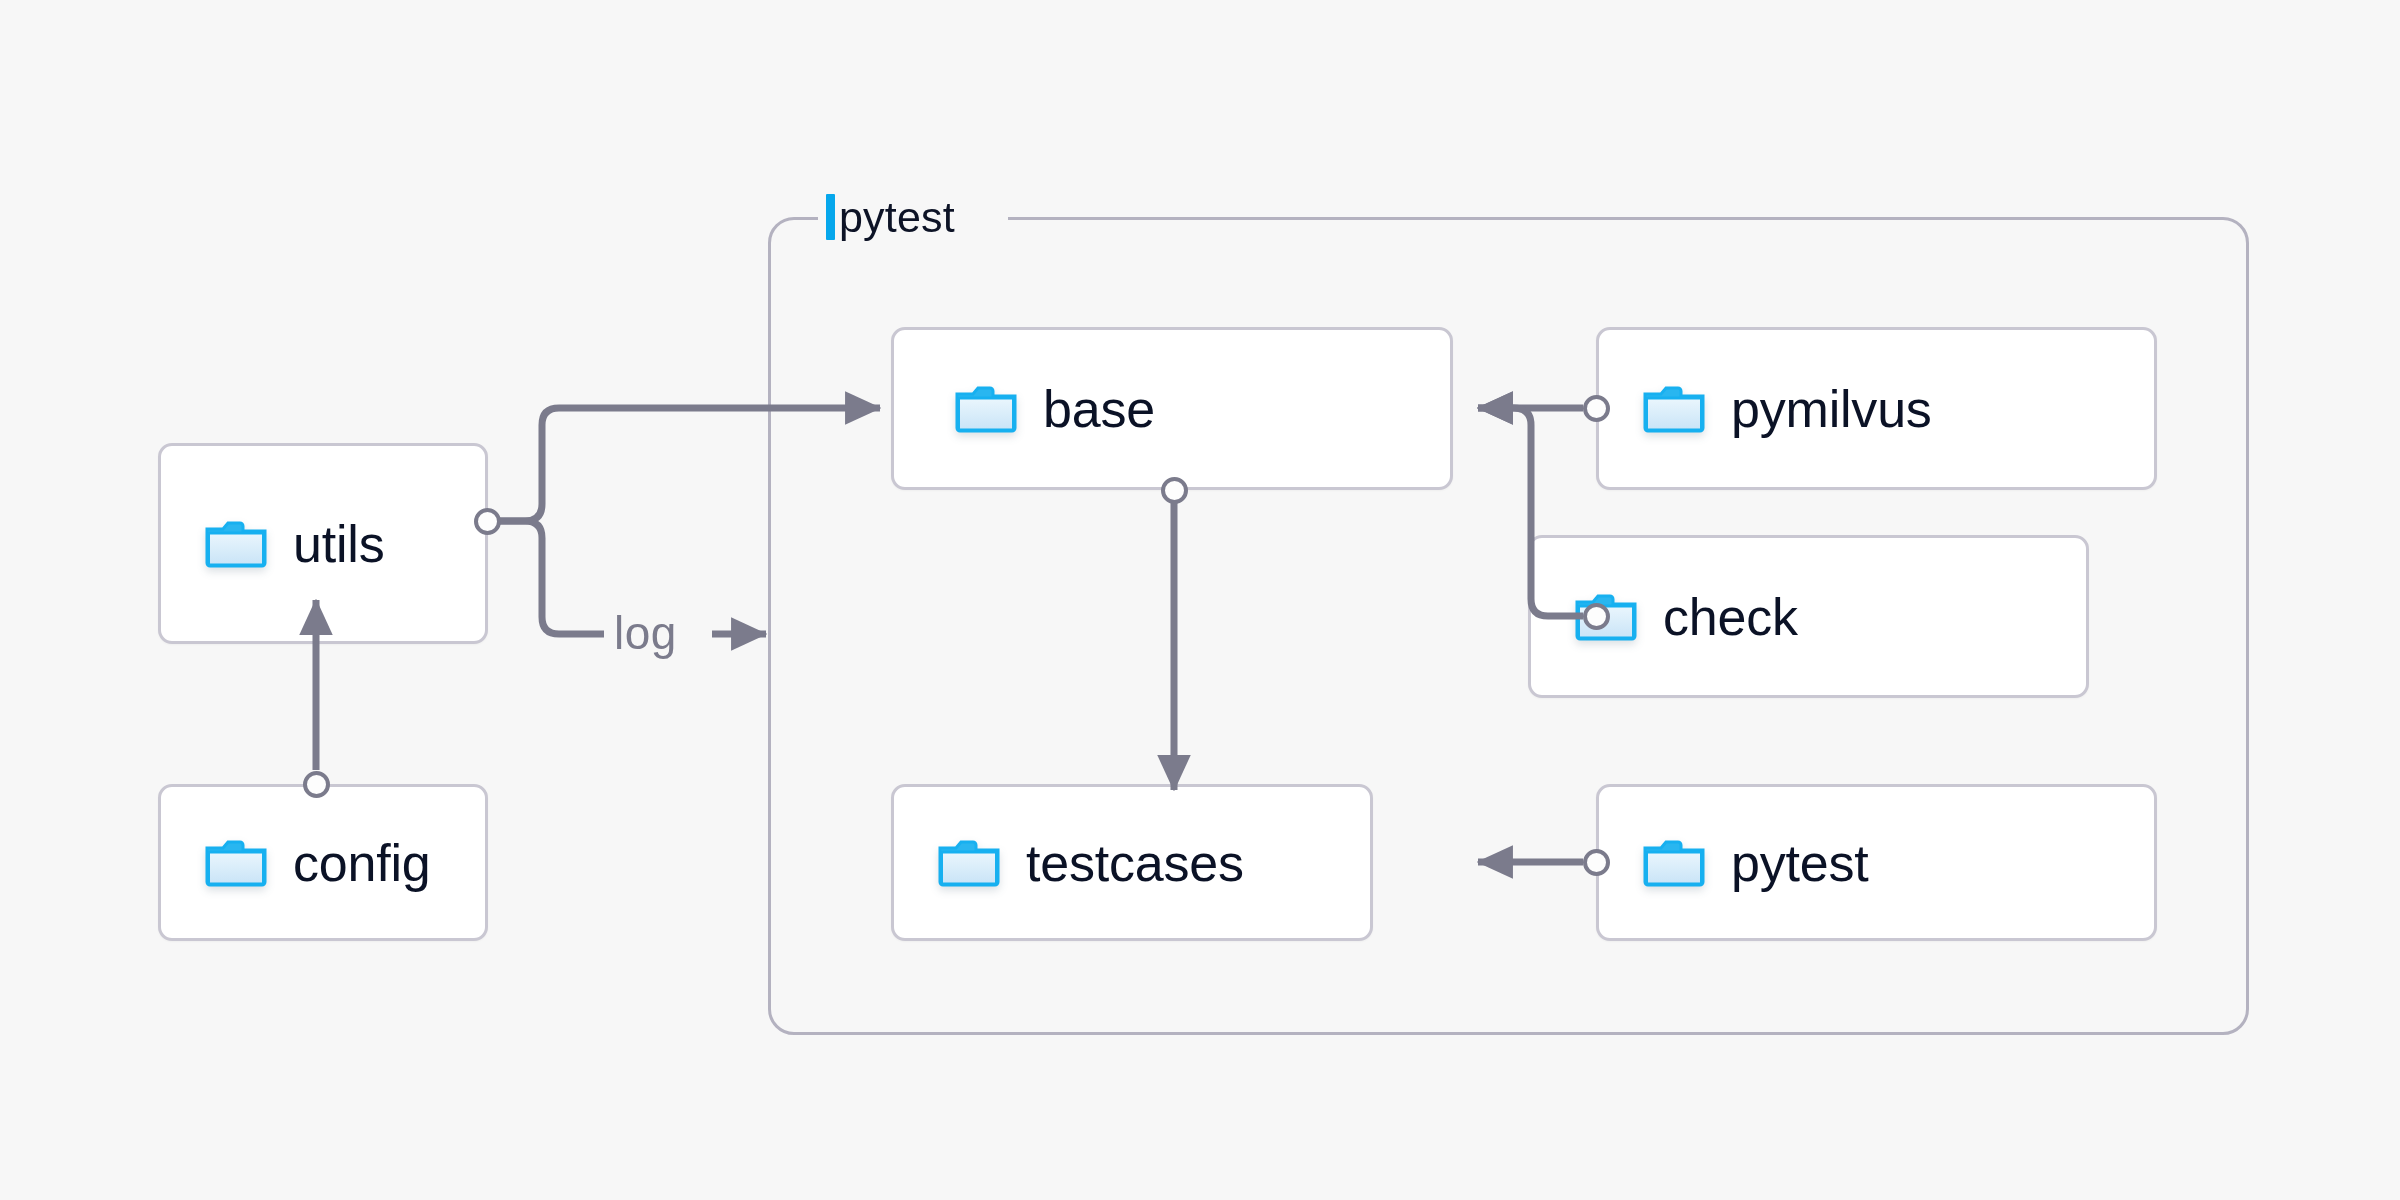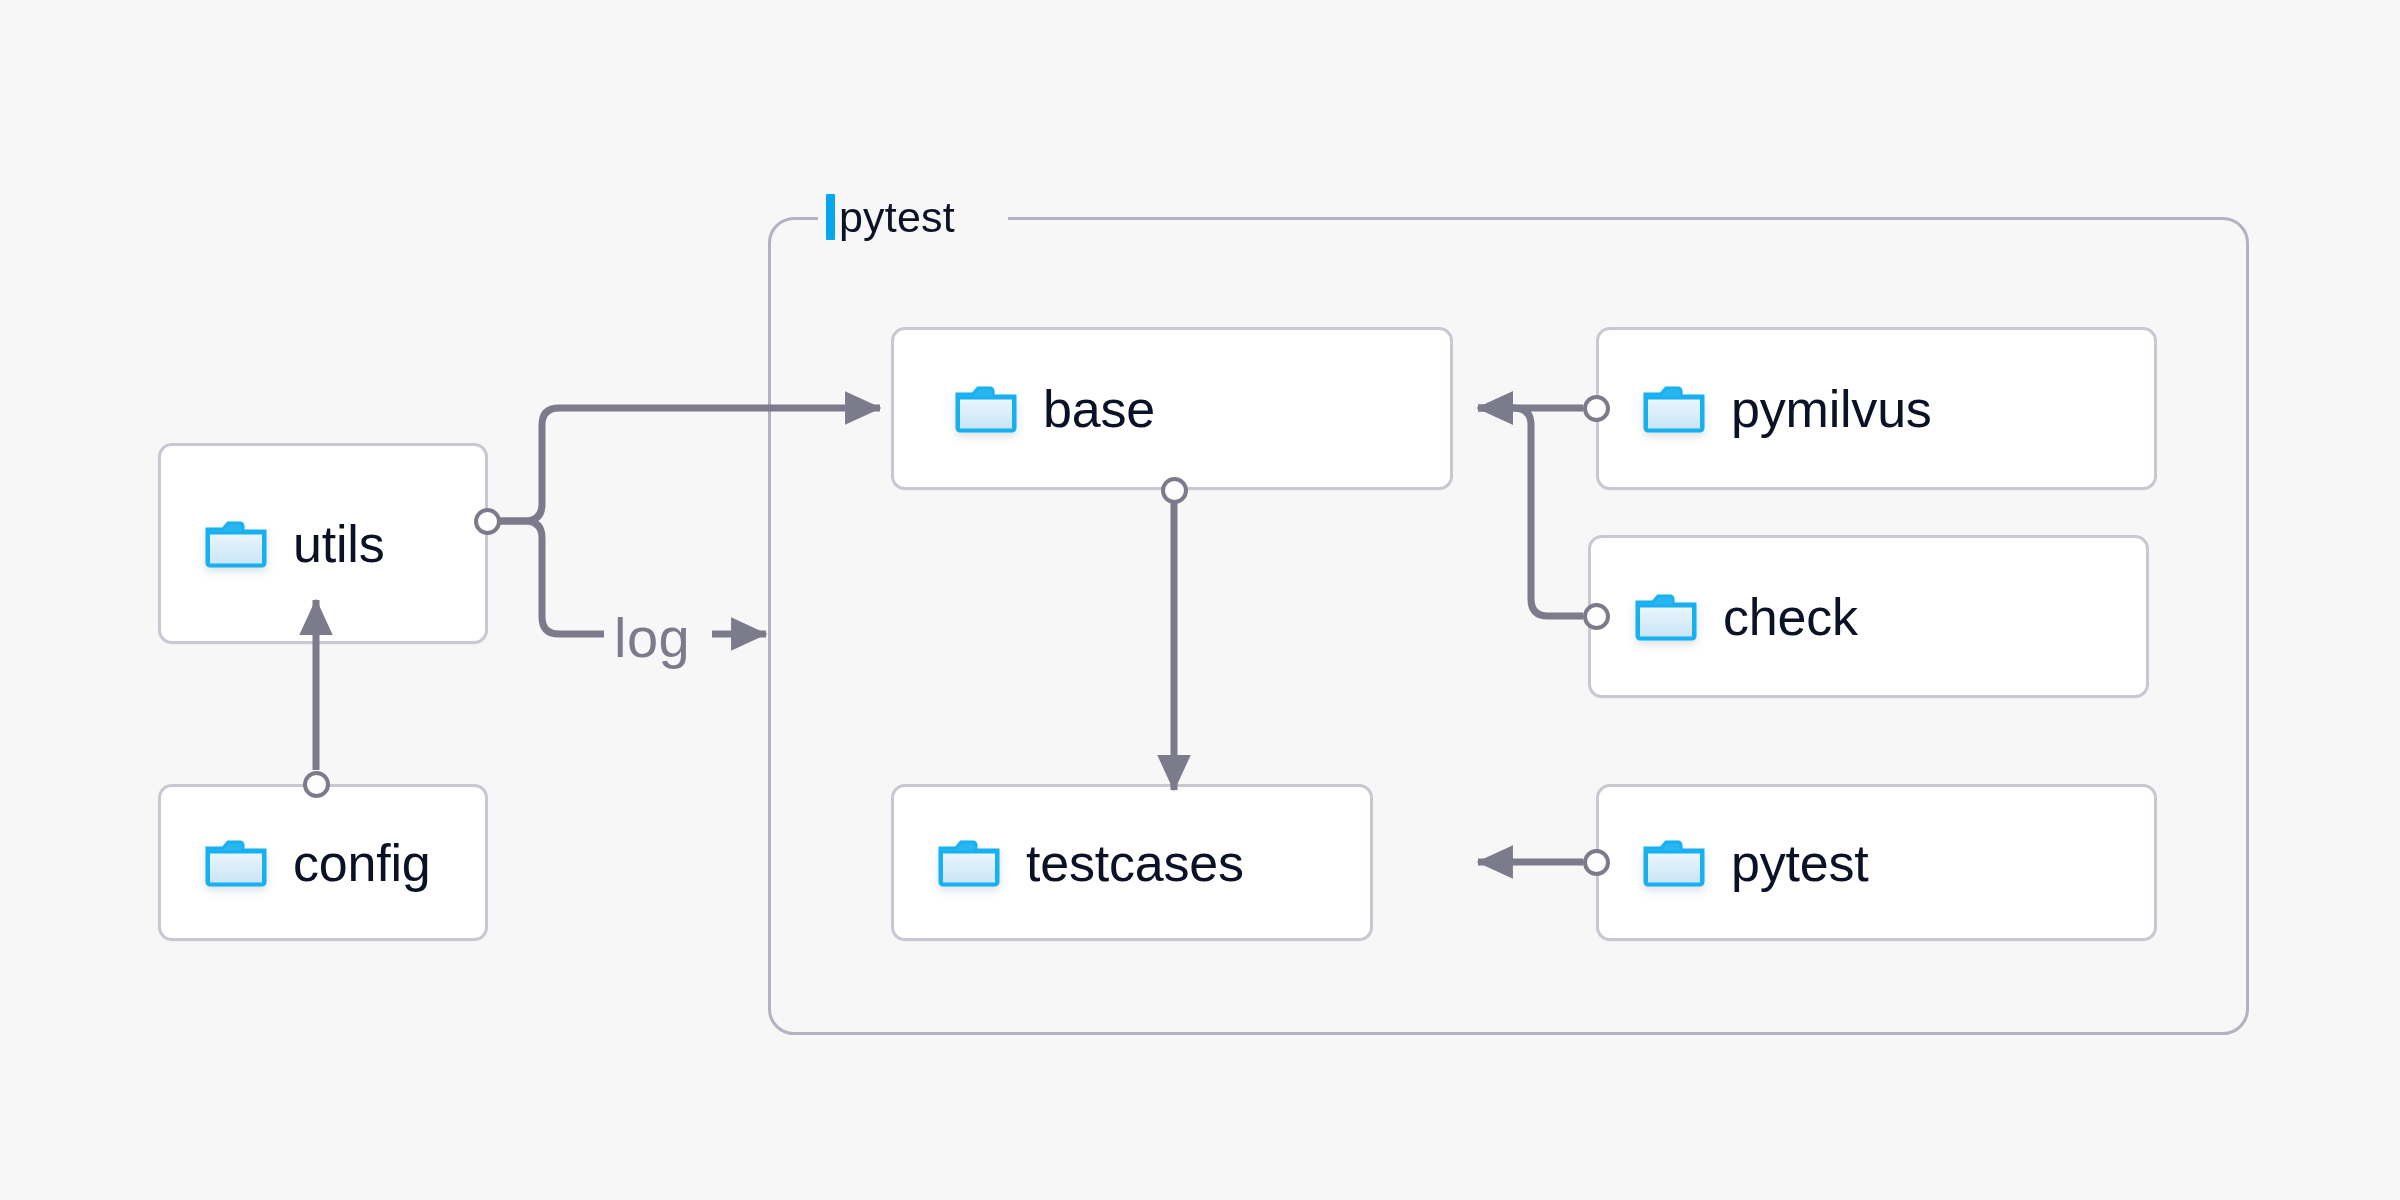--- a/index.html
+++ b/index.html
@@ -109,21 +109,21 @@
   }
   .wire {
     fill: none;
     stroke: #7b7b8c;
     stroke-width: 7;
     stroke-linecap: butt;
     stroke-linejoin: round;
   }
   .edge-label {
     position: absolute;
-    font-size: 56px;
+    font-size: 46px;
     color: #7b7b8c;
     letter-spacing: 0.5px;
     background: #f7f7f7;
     padding: 0 8px;
     line-height: 1;
     white-space: nowrap;
     z-index: 5;
   }
 </style>
 </head>
@@ -241,21 +241,21 @@
           </linearGradient>
           <path d="M2 10 h16 l5 -6 h12 a3 3 0 0 1 3 3 v5 h22 v32 a3 3 0 0 1 -3 3 h-52 a3 3 0 0 1 -3 -3 z" fill="#29b6f0" stroke="#17b0f0" stroke-width="3"></path>
           <rect x="3.5" y="14" width="55" height="32" rx="1.5" fill="url(#fg5)" stroke="#17b0f0" stroke-width="3"></rect>
         </svg>
       </span>
       <span class="node-label">pymilvus</span>
     </div>
   </div>
   <div class="port" style="left:1583px; top:395px;"></div>
 
-  <div class="node" style="left:1588px; top:535px; width:561px; height:163px;">
+  <div class="node" style="left:1528px; top:535px; width:561px; height:163px;">
     <div class="node-inner">
       <span class="folder-icon">
         <svg viewBox="0 0 62 50" width="62" height="50">
           <linearGradient id="fg6" x1="0" y1="0" x2="0" y2="1">
             <stop offset="0%" stop-color="#eaf6fd"></stop>
               <stop offset="100%" stop-color="#c9e4f7"></stop>
           </linearGradient>
           <path d="M2 10 h16 l5 -6 h12 a3 3 0 0 1 3 3 v5 h22 v32 a3 3 0 0 1 -3 3 h-52 a3 3 0 0 1 -3 -3 z" fill="#29b6f0" stroke="#17b0f0" stroke-width="3"></path>
           <rect x="3.5" y="14" width="55" height="32" rx="1.5" fill="url(#fg6)" stroke="#17b0f0" stroke-width="3"></rect>
         </svg>

